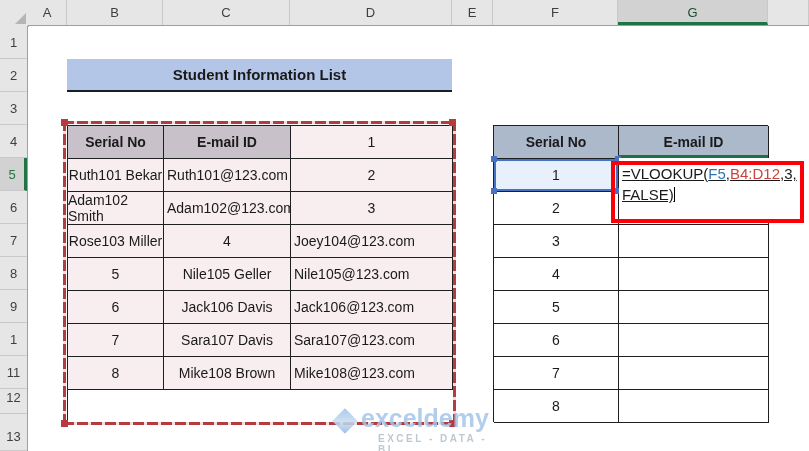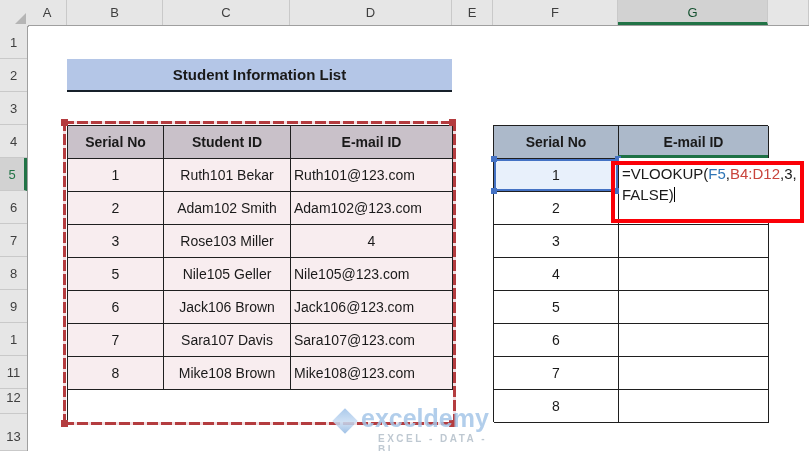--- a/index.html
+++ b/index.html
@@ -58,21 +58,21 @@
   .ref-handle{position:absolute;width:6px;height:6px;background:#4472c4;z-index:30;}
   .rh-tl{left:-3px;top:-3px;} .rh-tr{right:-3px;top:-3px;}
   .rh-bl{left:-3px;bottom:-3px;} .rh-br{right:-3px;bottom:-3px;}
 
   
   .green-line{position:absolute;left:618px;top:155px;width:150px;height:3px;background:#1e7145;z-index:25;}
 
   
   .formula-editor{position:absolute;left:619px;top:158px;width:181px;height:64px;background:#ffffff;
           z-index:35;font-size:15px;line-height:21px;padding:5px 0 0 3px;box-sizing:border-box;
-          white-space:nowrap;}
+          white-space:nowrap;text-decoration:underline;}
   .ref-blue{color:#2e75b6;}
   .ref-red{color:#c9443c;}
   .caret{display:inline-block;width:1.5px;height:15px;background:#000;vertical-align:-2px;}
 
   
   .annotation{position:absolute;left:611px;top:161px;width:193px;height:62px;
           border:4px solid #fb0007;box-sizing:border-box;z-index:50;pointer-events:none;}
 
   
   .watermark{position:absolute;left:328px;top:402px;width:175px;height:45px;z-index:60;
@@ -118,42 +118,42 @@
     <div class="rowh" style="top:355px">12</div>
     <div class="rowh" style="top:396px;height:29px;line-height:29px">13</div>
   </div>
 
   <div class="banner">
     <span>Student Information List</span>
   </div>
 
   <div class="ltable">
     <div class="cell lhead">Serial No</div>
-    <div class="cell lhead">Student ID</div>
     <div class="cell lhead">E-mail ID</div>
 
     <div class="cell lbody">1</div>
     <div class="cell lbody">Ruth101 Bekar</div>
     <div class="cell lbody email">Ruth101@123.com</div>
 
     <div class="cell lbody">2</div>
     <div class="cell lbody">Adam102 Smith</div>
     <div class="cell lbody email">Adam102@123.com</div>
 
     <div class="cell lbody">3</div>
     <div class="cell lbody">Rose103 Miller</div>
 
     <div class="cell lbody">4</div>
+    <div class="cell lbody email">Joey104@123.com</div>
 
     <div class="cell lbody">5</div>
     <div class="cell lbody">Nile105 Geller</div>
     <div class="cell lbody email">Nile105@123.com</div>
 
     <div class="cell lbody">6</div>
-    <div class="cell lbody">Jack106 Brown</div>
+    <div class="cell lbody">Jack106 Davis</div>
     <div class="cell lbody email">Jack106@123.com</div>
 
     <div class="cell lbody">7</div>
     <div class="cell lbody">Sara107 Davis</div>
     <div class="cell lbody email">Sara107@123.com</div>
 
     <div class="cell lbody">8</div>
     <div class="cell lbody">Mike108 Brown</div>
     <div class="cell lbody email">Mike108@123.com</div>
   </div>

